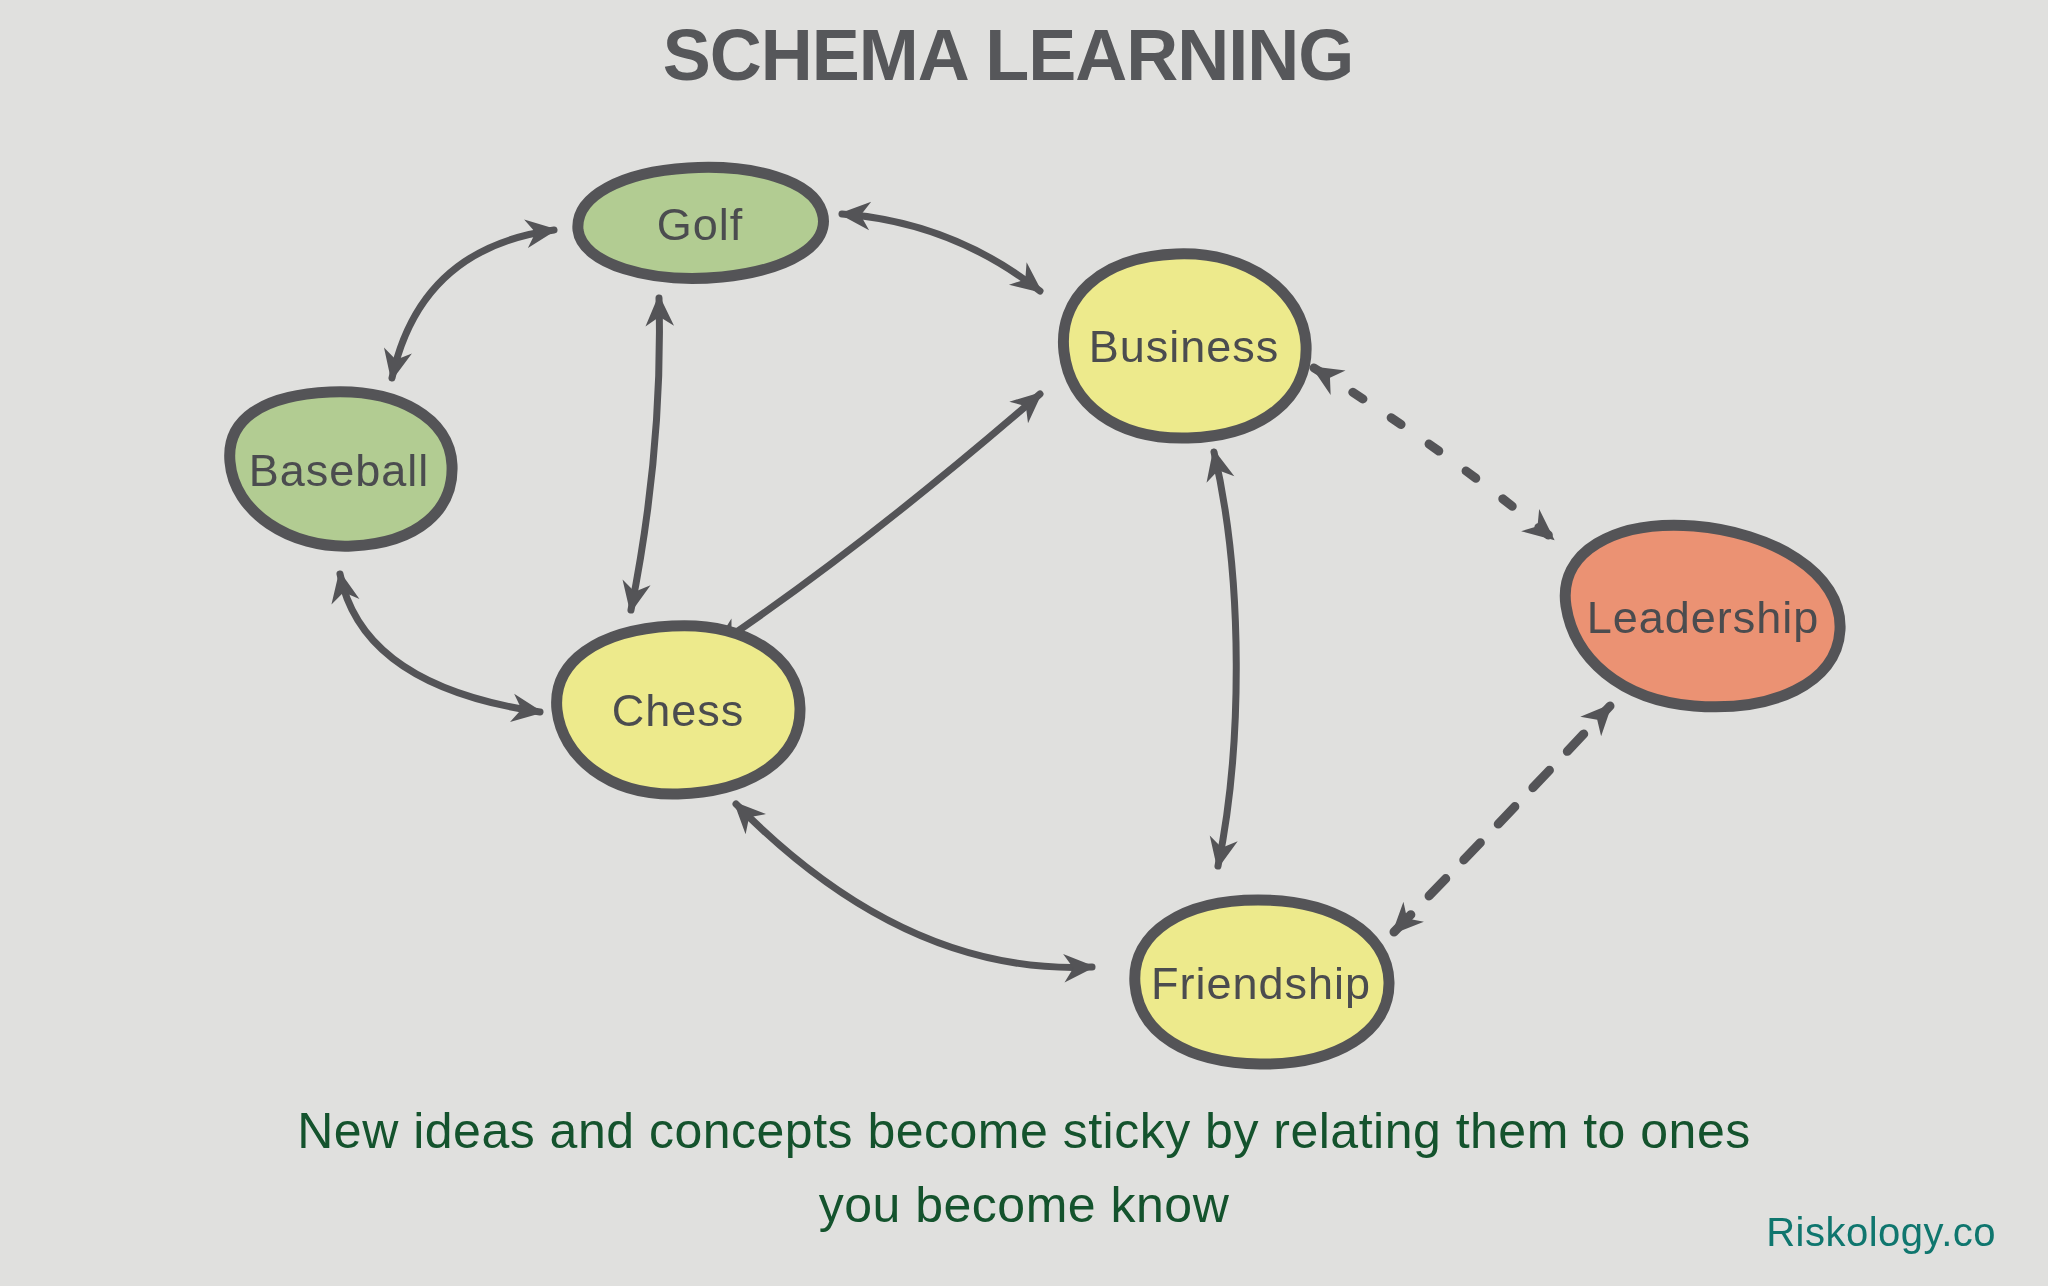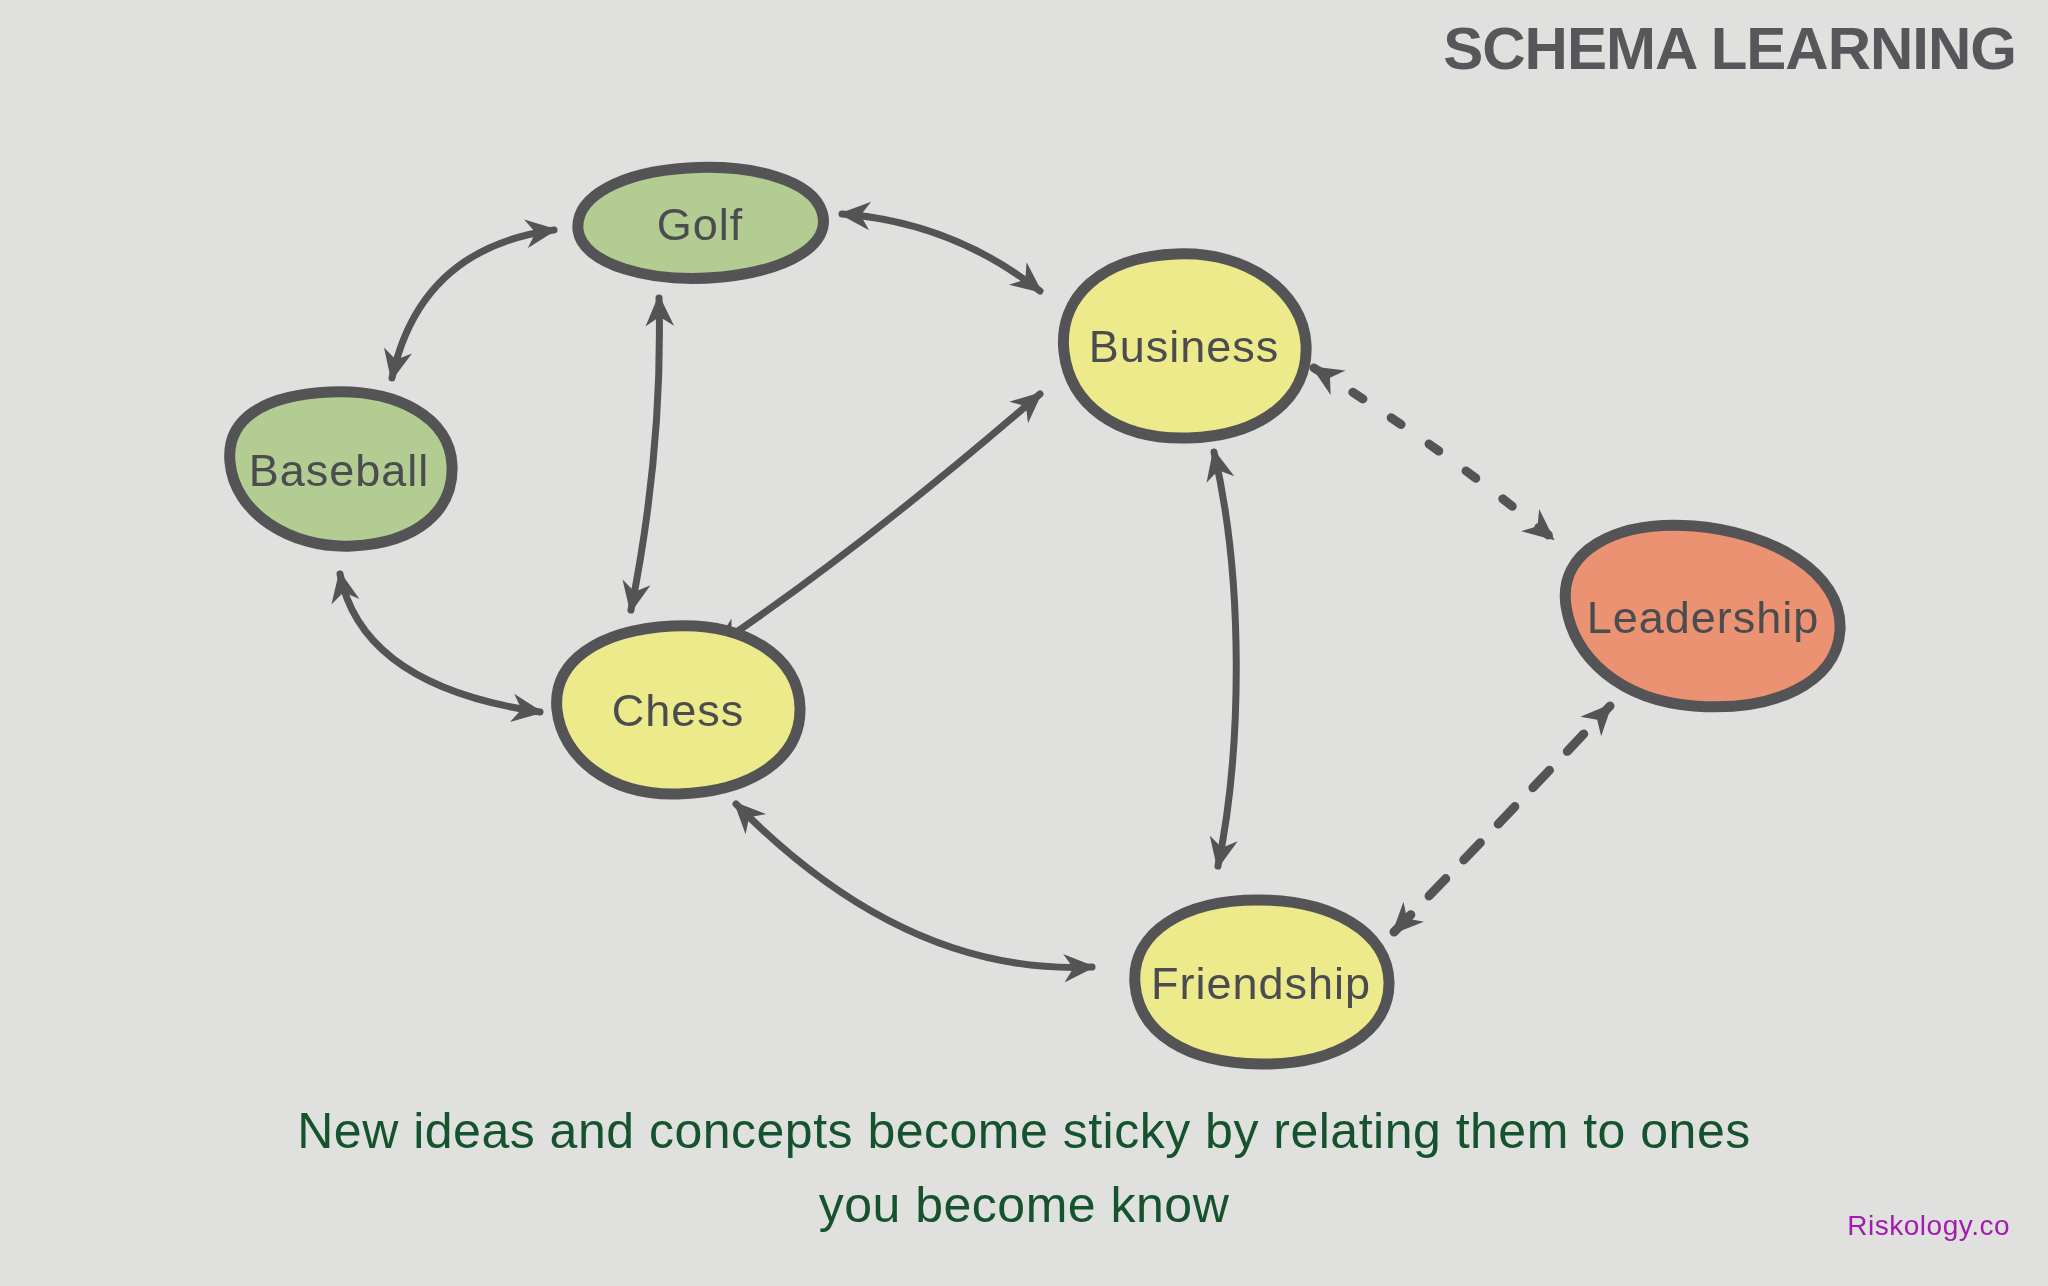--- a/index.html
+++ b/index.html
@@ -5,43 +5,43 @@
   html,body{margin:0;padding:0;}
   body{
     width:2048px;height:1286px;overflow:hidden;
     background:#e0e0de;
     font-family:"Liberation Sans",sans-serif;
     position:relative;
   }
   .stage{position:absolute;left:0;top:0;width:2048px;height:1286px;}
   .title{
     position:absolute;top:14px;left:0;width:2016px;
-    text-align:right;
-    font-size:60px;font-weight:800;letter-spacing:-1px;
+    text-align:center;
+    font-size:72px;font-weight:800;letter-spacing:-1px;
     color:#56575a;
   }
   svg.diagram{position:absolute;left:0;top:0;}
   .node-shape{stroke:#545457;stroke-width:11;stroke-linejoin:round;}
   .edge{fill:none;stroke:#545457;stroke-width:7;stroke-linecap:round;}
   .edge.dotted{stroke-width:9;stroke-dasharray:12 34;}
   .edge.dashed{stroke-width:9;stroke-dasharray:24 26;}
   .node-label{
     font-family:"Liberation Sans",sans-serif;
     font-size:45px;letter-spacing:1px;
     fill:#4b4c4f;text-anchor:middle;
   }
   .caption{
     position:absolute;top:1094px;left:0;width:2048px;
     text-align:center;
     font-size:50px;line-height:74px;
     color:#14532d;letter-spacing:0.5px;
   }
   .watermark{
-    position:absolute;top:1210px;right:38px;
-    font-size:28px;color:#a21caf;letter-spacing:0.5px;
+    position:absolute;top:1210px;right:52px;
+    font-size:40px;color:#0f766e;letter-spacing:0.5px;
   }
 </style>
 </head>
 <body>
 
 <div class="stage">
 
   <div class="title">SCHEMA LEARNING</div>
 
   <svg class="diagram" width="2048" height="1286" viewBox="0 0 2048 1286">

